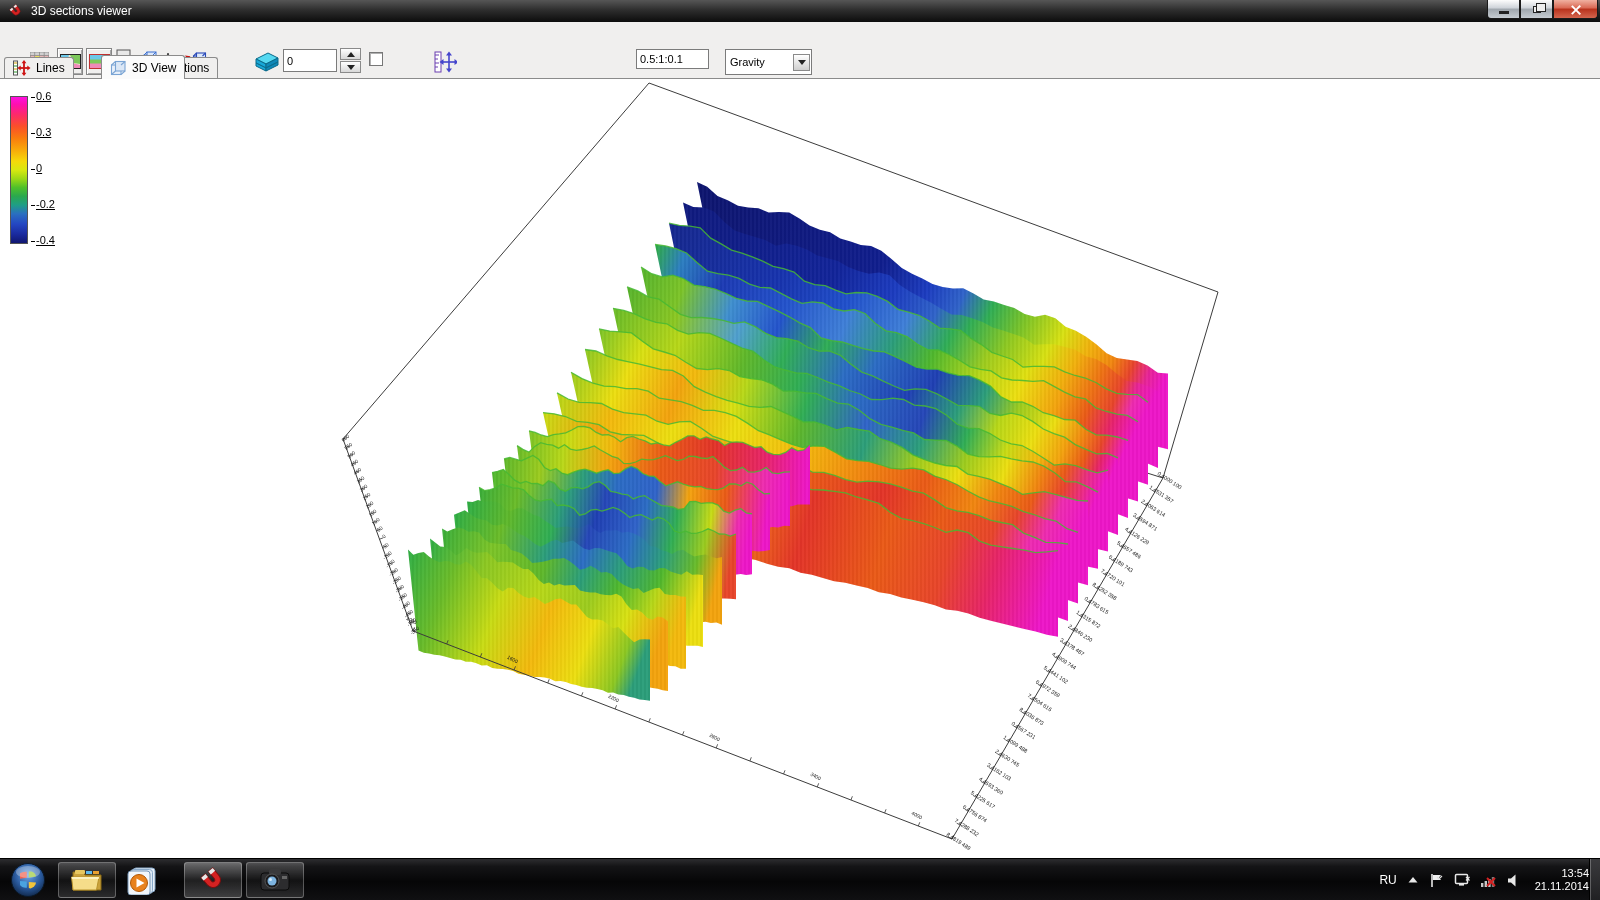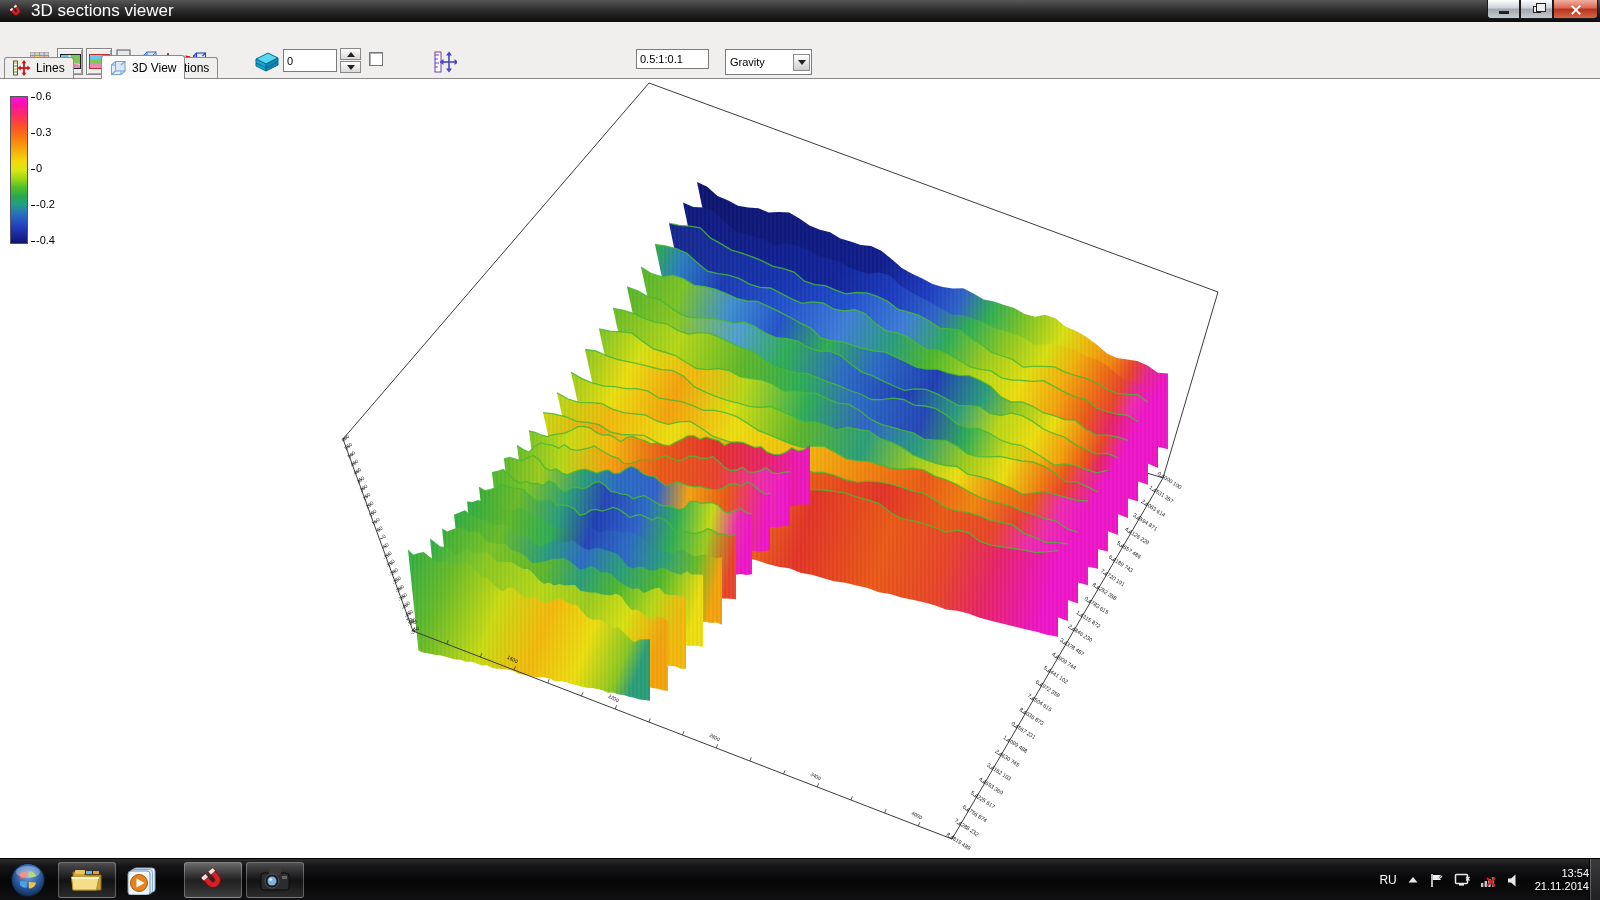--- a/index.html
+++ b/index.html
@@ -5,21 +5,21 @@
   * { margin:0; padding:0; box-sizing:border-box; }
   html,body { width:1600px; height:900px; overflow:hidden; background:#000;
     font-family:"Liberation Sans", sans-serif; }
   #window { position:absolute; left:0; top:0; width:1600px; height:858px; background:#f0efee; }
 
   
   #titlebar { position:absolute; left:0; top:0; width:100%; height:22px;
     background:linear-gradient(180deg,#565656 0%,#2e2e2e 45%,#0c0c0c 100%);
     display:flex; align-items:center; }
   #titlebar .app-ic { width:16px; height:16px; margin:0 7px 0 8px; }
-  #titlebar .ttl { color:#fff; font-size:17px; }
+  #titlebar .ttl { color:#fff; font-size:12px; }
   #winbtns { position:absolute; right:2px; top:0; display:flex; }
   .wbtn { width:33px; height:19px; border:1px solid #1a1a1a; border-top:none;
     background:linear-gradient(180deg,#fdfdfd,#cdd2d8 45%,#9fa6ad 50%,#c6ccd2);
     display:flex; align-items:center; justify-content:center; position:relative; }
   .wbtn.close { width:45px; border-radius:0 0 4px 0;
     background:linear-gradient(180deg,#f0b0a0,#d96752 45%,#b8321c 50%,#d4654e); }
   .wbtn.min { border-radius:0 0 0 4px; }
   .glyph-min { width:10px; height:3px; background:#222; margin-top:6px; }
   .glyph-restore { width:8px; height:7px; border:1px solid #222; background:#eee; position:relative; }
   .glyph-restore:before { content:""; position:absolute; left:2px; top:-4px; width:8px; height:7px;
@@ -57,21 +57,21 @@
     border-radius:3px 3px 0 0; background:#f0efee; display:flex; align-items:center; gap:5px;
     padding:0 8px; font-size:12px; color:#000; }
   .tab.active { top:0; height:24px; background:#fbfbfb; z-index:5;margin-left:40px; }
 
   
   #client { position:absolute; left:0; top:78px; width:1600px; height:780px; background:#fff;
     border-top:1px solid #8b8b8b; }
   #scene { position:absolute; left:0; top:0; width:1600px; height:780px; }
   #colorbar-wrap { position:absolute; left:10px; top:17px; }
   #colorbar { width:18px; height:148px; border:1px solid #555; }
-  .cb-lab { position:absolute; left:21px; font-size:11px; color:#000; white-space:nowrap; }
+  .cb-lab { position:absolute; left:21px; font-size:11px; color:#000; white-space:nowrap;text-decoration:underline; }
   .cb-lab:before { content:""; display:inline-block; width:4px; height:1px; background:#000;
     vertical-align:middle; margin-right:1px; }
 
   
   #taskbar { position:absolute; left:0; top:858px; width:1600px; height:42px;
     background:linear-gradient(180deg,#2d2d30 0%,#141416 18%,#060607 55%,#101012 100%);
     border-top:1px solid #000; }
   .tb-btn { position:absolute; top:3px; width:58px; height:36px; border:1px solid rgba(255,255,255,.28);
     border-radius:3px; background:linear-gradient(180deg,rgba(255,255,255,.22),rgba(255,255,255,.05) 50%,rgba(255,255,255,.12));
     display:flex; align-items:center; justify-content:center; }

